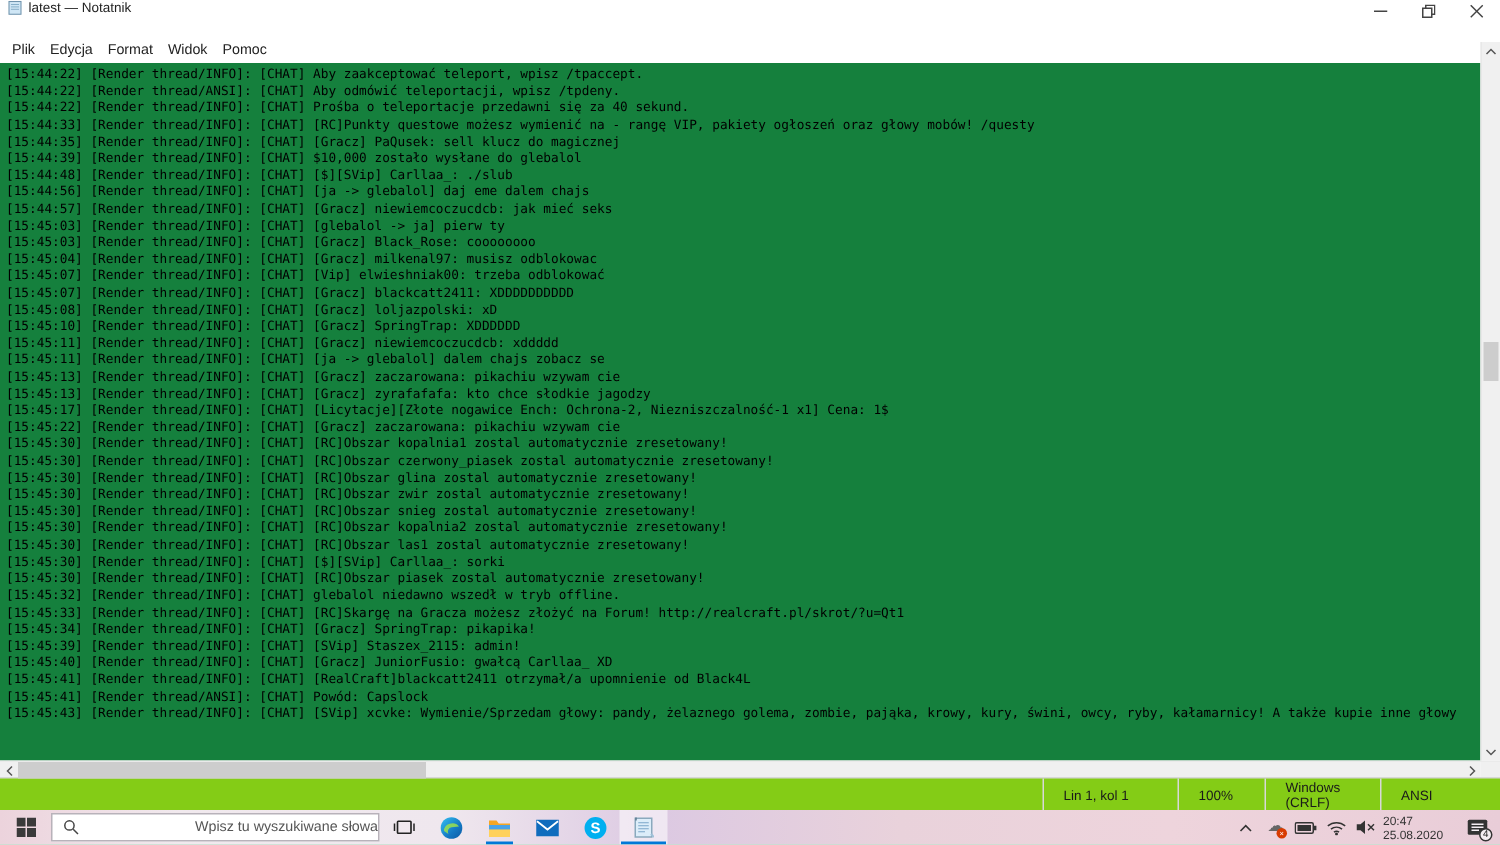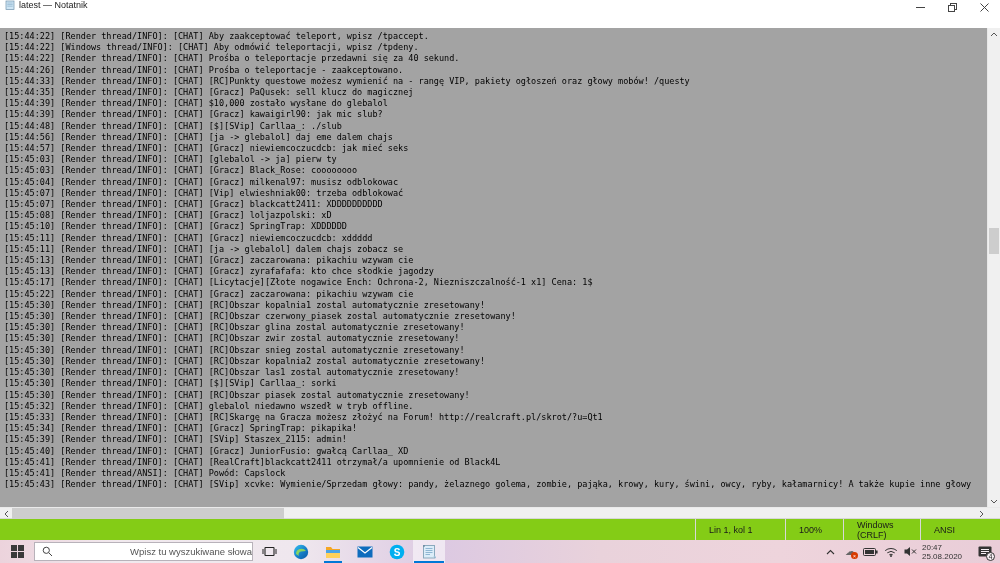--- a/index.html
+++ b/index.html
@@ -16,21 +16,21 @@
   .titlebar .app-ico { margin:0 4px 0 5px; display:flex; }
   .caption-btns { margin-left:auto; display:flex; height:15px; }
   .cap-btn { width:32px; height:15px; display:flex; align-items:center; justify-content:center; }
   .cap-btn svg { display:block; }
 
   .menubar { height:13px; display:flex; align-items:center; background:#fff;
     font-size:9.5px; color:#222; padding-left:3px; flex:0 0 auto; }
   .menu-item { padding:0 5px; height:13px; display:flex; align-items:center;margin-top:23px; }
 
   .content { flex:1 1 auto; display:flex; min-height:0; }
-  .editor { flex:1 1 auto; overflow:hidden; background:#a3a3a3; padding:3px 0 0 4px; cursor:text; }
+  .editor { flex:1 1 auto; overflow:hidden; background:#15803d; padding:3px 0 0 4px; cursor:text;margin-top:14px; }
   .log-line { white-space:pre; font:8.5px/11.2px "DejaVu Sans Mono", monospace; color:#000; }
 
   
   .vscroll { flex:0 0 13px; background:#f0f0f0; border-left:1px solid #e8e8e8;
     position:relative; display:flex; flex-direction:column; }
   .v-arrow { height:12px; display:flex; align-items:center; justify-content:center; }
   .v-track { flex:1; position:relative; }
   .v-thumb { position:absolute; left:1px; right:1px; top:188px; height:26px; background:#cdcdcd; }
 
   
@@ -116,27 +116,25 @@
         <div class="menu-item">Plik</div>
         <div class="menu-item">Edycja</div>
         <div class="menu-item">Format</div>
         <div class="menu-item">Widok</div>
         <div class="menu-item">Pomoc</div>
       </div>
 
     <div class="content">
       <div class="editor">
           <div class="log-line">[15:44:22] [Render thread/INFO]: [CHAT] Aby zaakceptować teleport, wpisz /tpaccept.</div>
-          <div class="log-line">[15:44:22] [Windows thread/INFO]: [CHAT] Aby odmówić teleportacji, wpisz /tpdeny.</div>
+          <div class="log-line">[15:44:22] [Render thread/ANSI]: [CHAT] Aby odmówić teleportacji, wpisz /tpdeny.</div>
           <div class="log-line">[15:44:22] [Render thread/INFO]: [CHAT] Prośba o teleportacje przedawni się za 40 sekund.</div>
-          <div class="log-line">[15:44:26] [Render thread/INFO]: [CHAT] Prośba o teleportacje - zaakceptowano.</div>
           <div class="log-line">[15:44:33] [Render thread/INFO]: [CHAT] [RC]Punkty questowe możesz wymienić na - rangę VIP, pakiety ogłoszeń oraz głowy mobów! /questy</div>
           <div class="log-line">[15:44:35] [Render thread/INFO]: [CHAT] [Gracz] PaQusek: sell klucz do magicznej</div>
           <div class="log-line">[15:44:39] [Render thread/INFO]: [CHAT] $10,000 zostało wysłane do glebalol</div>
-          <div class="log-line">[15:44:39] [Render thread/INFO]: [CHAT] [Gracz] kawaigirl90: jak mic slub?</div>
           <div class="log-line">[15:44:48] [Render thread/INFO]: [CHAT] [$][SVip] Carllaa_: ./slub</div>
           <div class="log-line">[15:44:56] [Render thread/INFO]: [CHAT] [ja -&gt; glebalol] daj eme dalem chajs</div>
           <div class="log-line">[15:44:57] [Render thread/INFO]: [CHAT] [Gracz] niewiemcoczucdcb: jak mieć seks</div>
           <div class="log-line">[15:45:03] [Render thread/INFO]: [CHAT] [glebalol -&gt; ja] pierw ty</div>
           <div class="log-line">[15:45:03] [Render thread/INFO]: [CHAT] [Gracz] Black_Rose: coooooooo</div>
           <div class="log-line">[15:45:04] [Render thread/INFO]: [CHAT] [Gracz] milkenal97: musisz odblokowac</div>
           <div class="log-line">[15:45:07] [Render thread/INFO]: [CHAT] [Vip] elwieshniak00: trzeba odblokować</div>
           <div class="log-line">[15:45:07] [Render thread/INFO]: [CHAT] [Gracz] blackcatt2411: XDDDDDDDDDD</div>
           <div class="log-line">[15:45:08] [Render thread/INFO]: [CHAT] [Gracz] loljazpolski: xD</div>
           <div class="log-line">[15:45:10] [Render thread/INFO]: [CHAT] [Gracz] SpringTrap: XDDDDDD</div>

